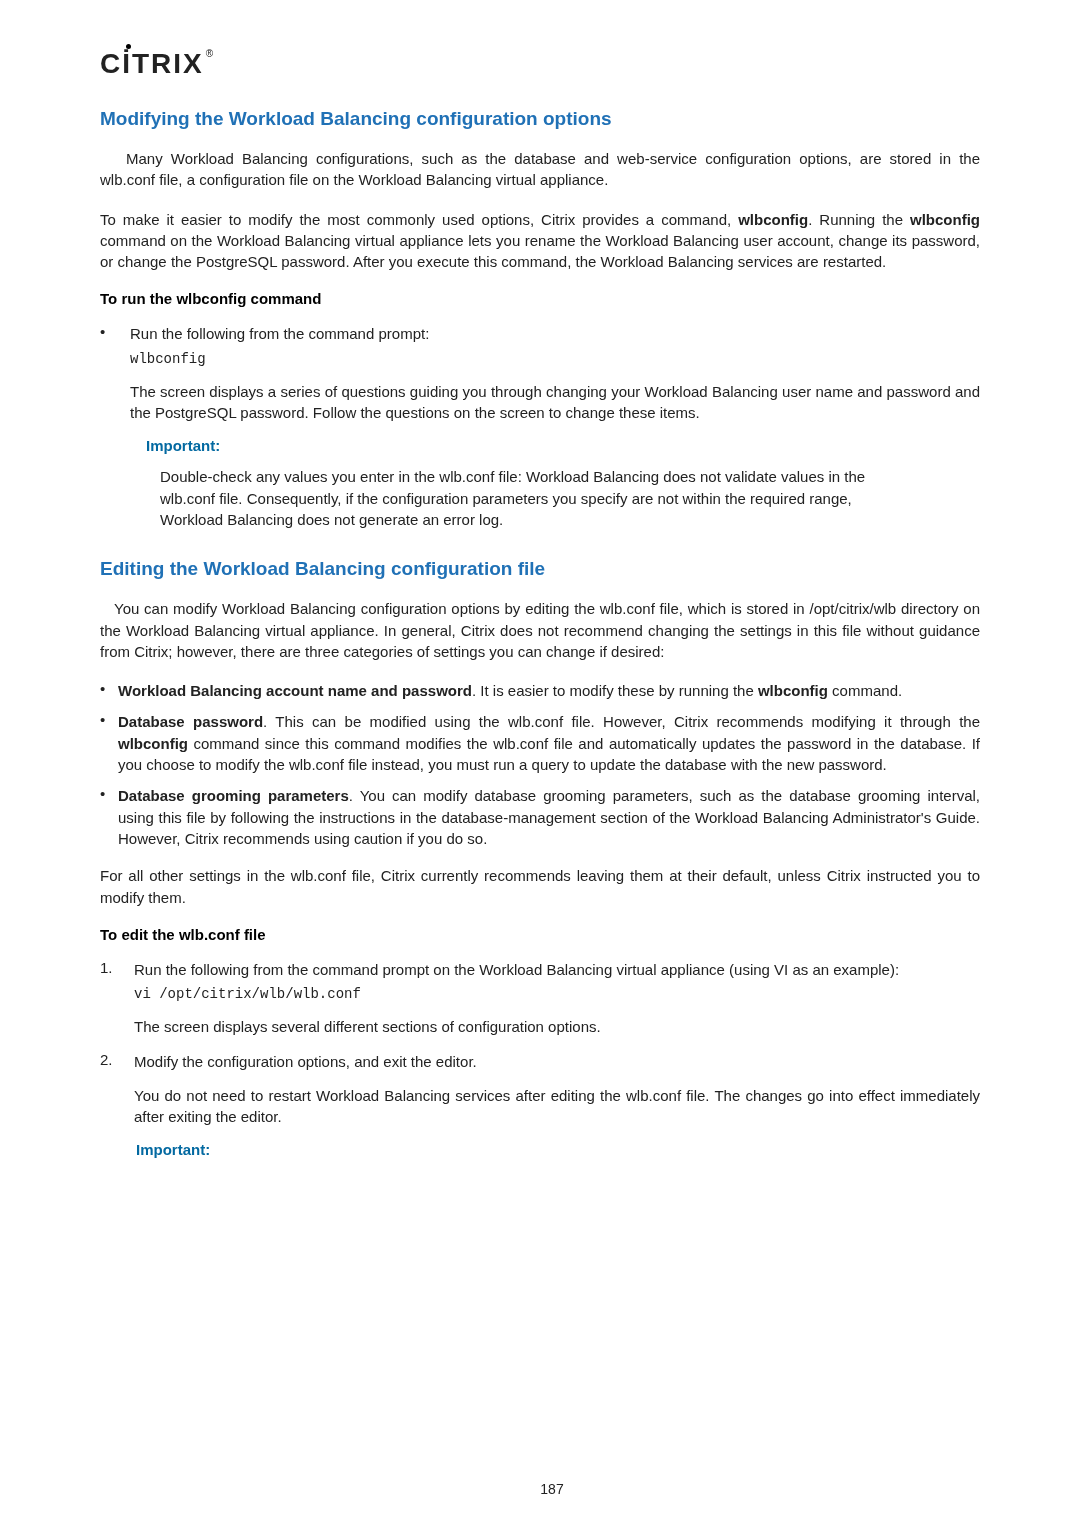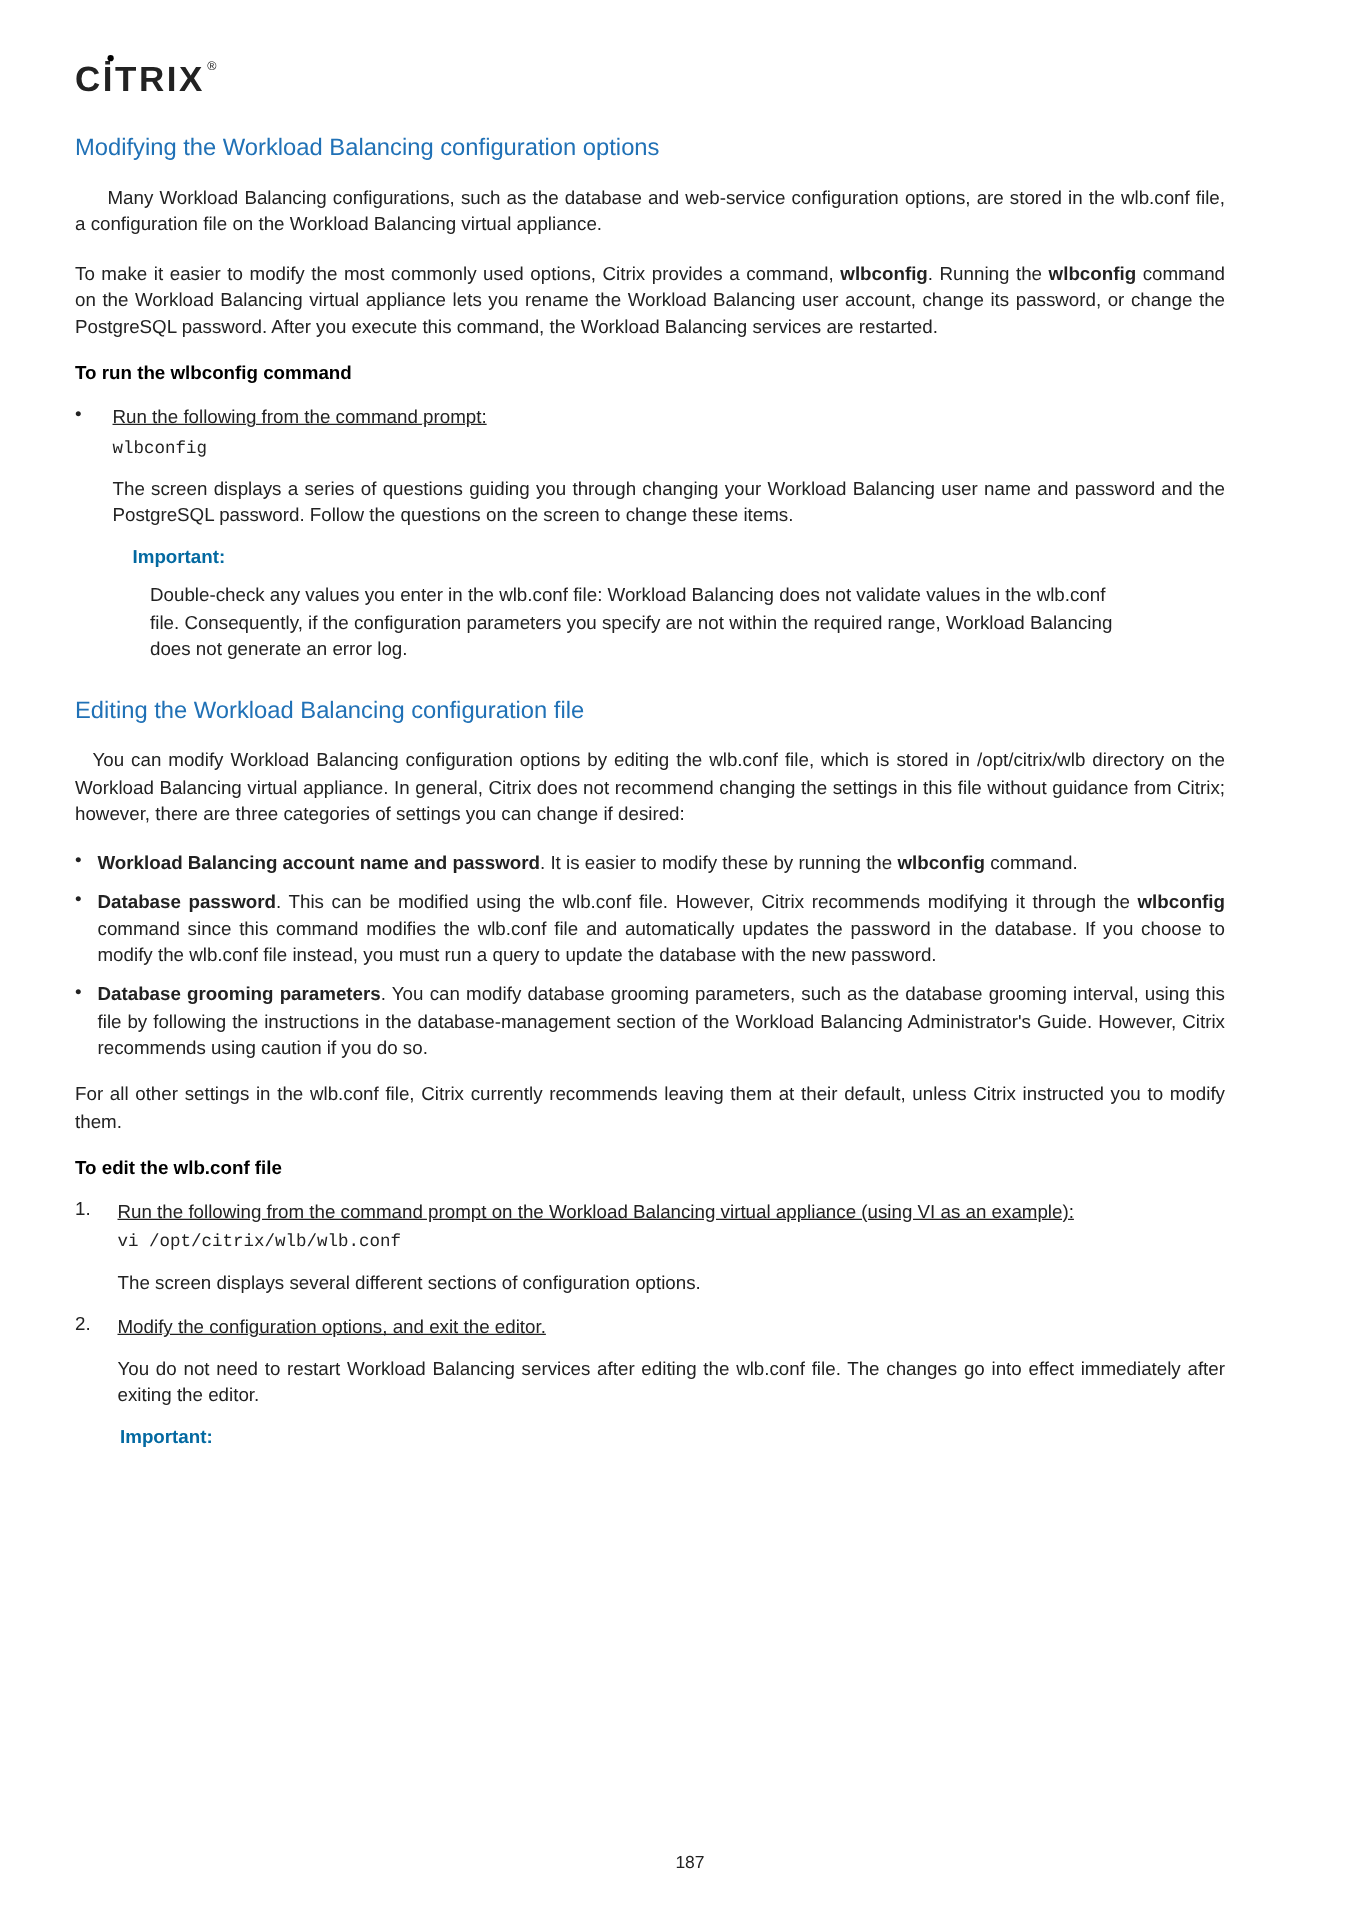--- a/index.html
+++ b/index.html
@@ -6,21 +6,21 @@
     margin: 0;
     padding: 0;
     background: #fff;
     font-family: "Segoe UI", Arial, sans-serif;
     color: #222;
   }
   .page {
     width: 1080px;
     min-height: 1527px;
     margin: 0 auto;
-    padding: 48px 100px 40px 60px;
+    padding: 48px 100px 40px 100px;
     box-sizing: border-box;
     position: relative;
   }
   .logo {
     font-family: Arial, sans-serif;
     font-weight: 900;
     font-size: 28px;
     letter-spacing: 2px;
     position: relative;
     margin-bottom: 18px;
@@ -37,21 +37,21 @@
   .logo .reg {
     font-size: 10px;
     vertical-align: top;
     font-weight: normal;
     letter-spacing: 0;
     margin-left: 2px;
   }
   h2.section-h {
     color: #2071b6;
     font-size: 19px;
-    font-weight: 400;
+    font-weight: 700;
     margin: 28px 0 18px 0;
   }
   p.body {
     font-size: 15px;
     line-height: 1.42;
     margin: 0 0 18px 0;
     text-align: justify;
   }
   p.body.indent-first {
     text-indent: 26px;
@@ -69,21 +69,20 @@
   .bullet-row .mk, .num-row .mk {
     flex: 0 0 30px;
     font-size: 15px;
   }
   .num-row .mk { flex: 0 0 34px; }
   .bullet-row .ct, .num-row .ct {
     flex: 1;
     font-size: 15px;
     line-height: 1.42;
     text-align: justify;
-    text-decoration: underline;
   }
   .code {
     font-family: "Courier New", monospace;
     font-size: 14px;
     margin: 4px 0 14px 30px;
   }
   .indent-block { margin-left: 30px; }
   .indent-block p.body { margin-bottom: 14px; }
   .important-label {
     color: #0369a1;

